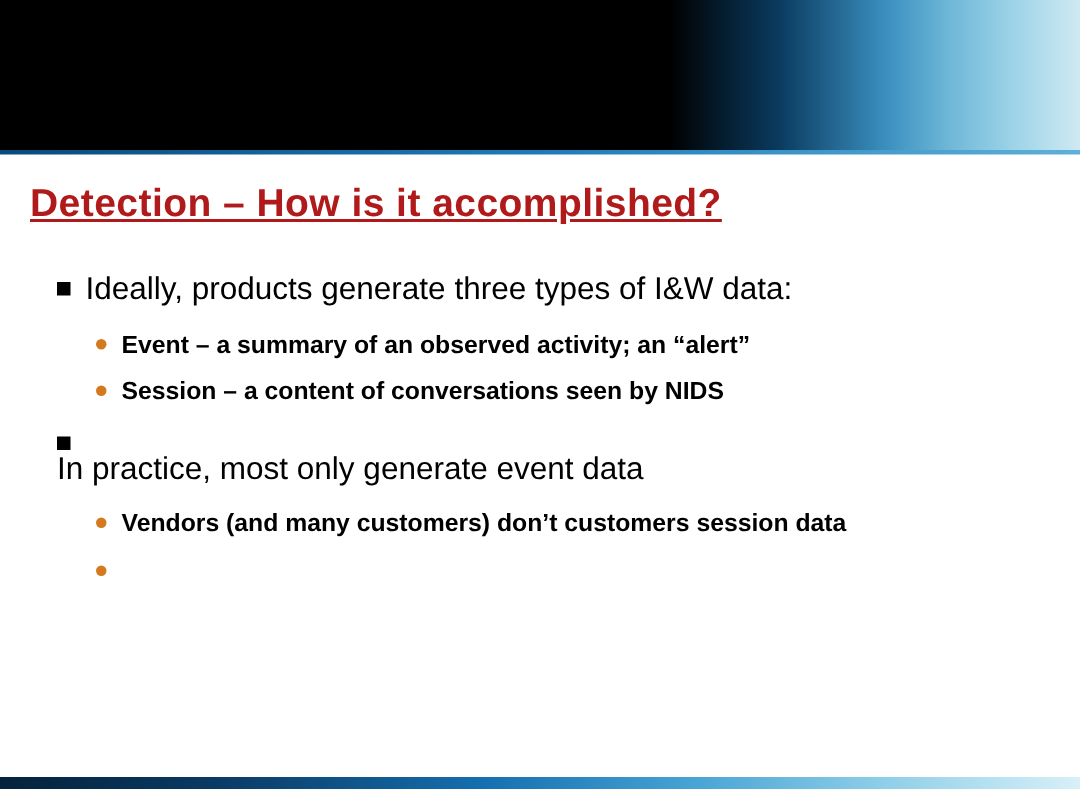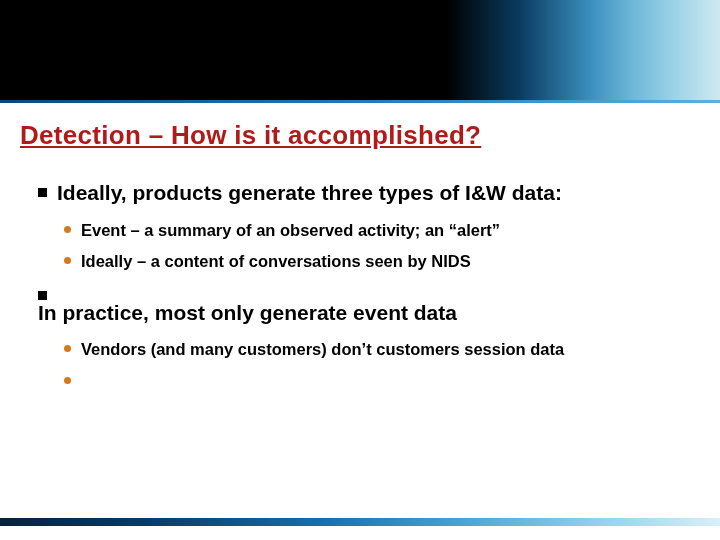--- a/index.html
+++ b/index.html
@@ -4,21 +4,21 @@
 <style>
   * { margin: 0; padding: 0; box-sizing: border-box; }
   html, body { width: 720px; height: 540px; font-family: Verdana, Tahoma, sans-serif; background: #fff; overflow: hidden; }
   .slide { width: 720px; height: 540px; position: relative; background: #fff; }
   .banner { width: 720px; height: 100px; background: linear-gradient(90deg, #000 0%, #000 62%, #0a3a5e 72%, #3a8fbf 82%, #6fb8d8 88%, #9ed4e8 94%, #cfe9f2 100%); position: relative; }
   .banner::after { content: ""; position: absolute; left: 0; right: 0; bottom: -3px; height: 3px; background: linear-gradient(90deg, #0a4a7a, #1e7bb8, #5fb0d8); }
   .title { position: absolute; left: 20px; top: 120px; font-size: 26px; font-weight: bold; color: #b11a1a; text-decoration: underline; letter-spacing: 0.3px; }
   .content { position: absolute; left: 38px; top: 180px; right: 28px; }
   .row { display: flex; align-items: flex-start; }
   .bullet-sq { width: 9px; height: 9px; background: #000; margin-top: 8px; margin-right: 10px; flex: 0 0 auto; }
-  .top-text { font-size: 21px; font-weight: bold; color: #000; line-height: 1.22; }
+  .top-text { font-size: 21px; font-weight: normal; color: #000; line-height: 1.22; }
   .sub { margin-left: 26px; margin-top: 14px; }
   .sub .row { margin-bottom: 11px; }
   .dot { width: 7px; height: 7px; background: #d37a1f; border-radius: 50%; margin-top: 6px; margin-right: 10px; flex: 0 0 auto; }
   .sub-text { font-size: 16.5px; font-weight: bold; color: #000; line-height: 1.25; }
   .u { }
   .group2 { margin-top: 9px; flex-direction: column; }
   .footer-bar { position: absolute; left: 0; right: 0; bottom: 14px; height: 8px; background: linear-gradient(90deg, #05223b 0%, #0a3a64 20%, #1470b0 45%, #4aa6d6 65%, #8fcfe8 82%, #d8f0f8 100%); }
   .pagenum { position: absolute; bottom: 2px; left: 0; right: 0; text-align: center; font-size: 10px; font-weight: bold; color: #fff; }
 </style>
 </head>
@@ -39,21 +39,21 @@
     <div class="sub">
       <div class="row">
         <div class="dot"></div>
         <div class="sub-text">
           <span class="u">Event</span><span> – a summary of an observed activity; an “alert”</span>
         </div>
       </div>
       <div class="row">
         <div class="dot"></div>
         <div class="sub-text">
-          <span class="u">Ideally</span><span> – a content of conversations seen by NIDS</span>
+          <span class="u">Session</span><span> – a content of conversations seen by NIDS</span>
         </div>
       </div>
     </div>
 
     <div class="row group2">
       <div class="bullet-sq"></div>
       <div class="top-text">In practice, most only generate event data</div>
     </div>
 
     <div class="sub">

